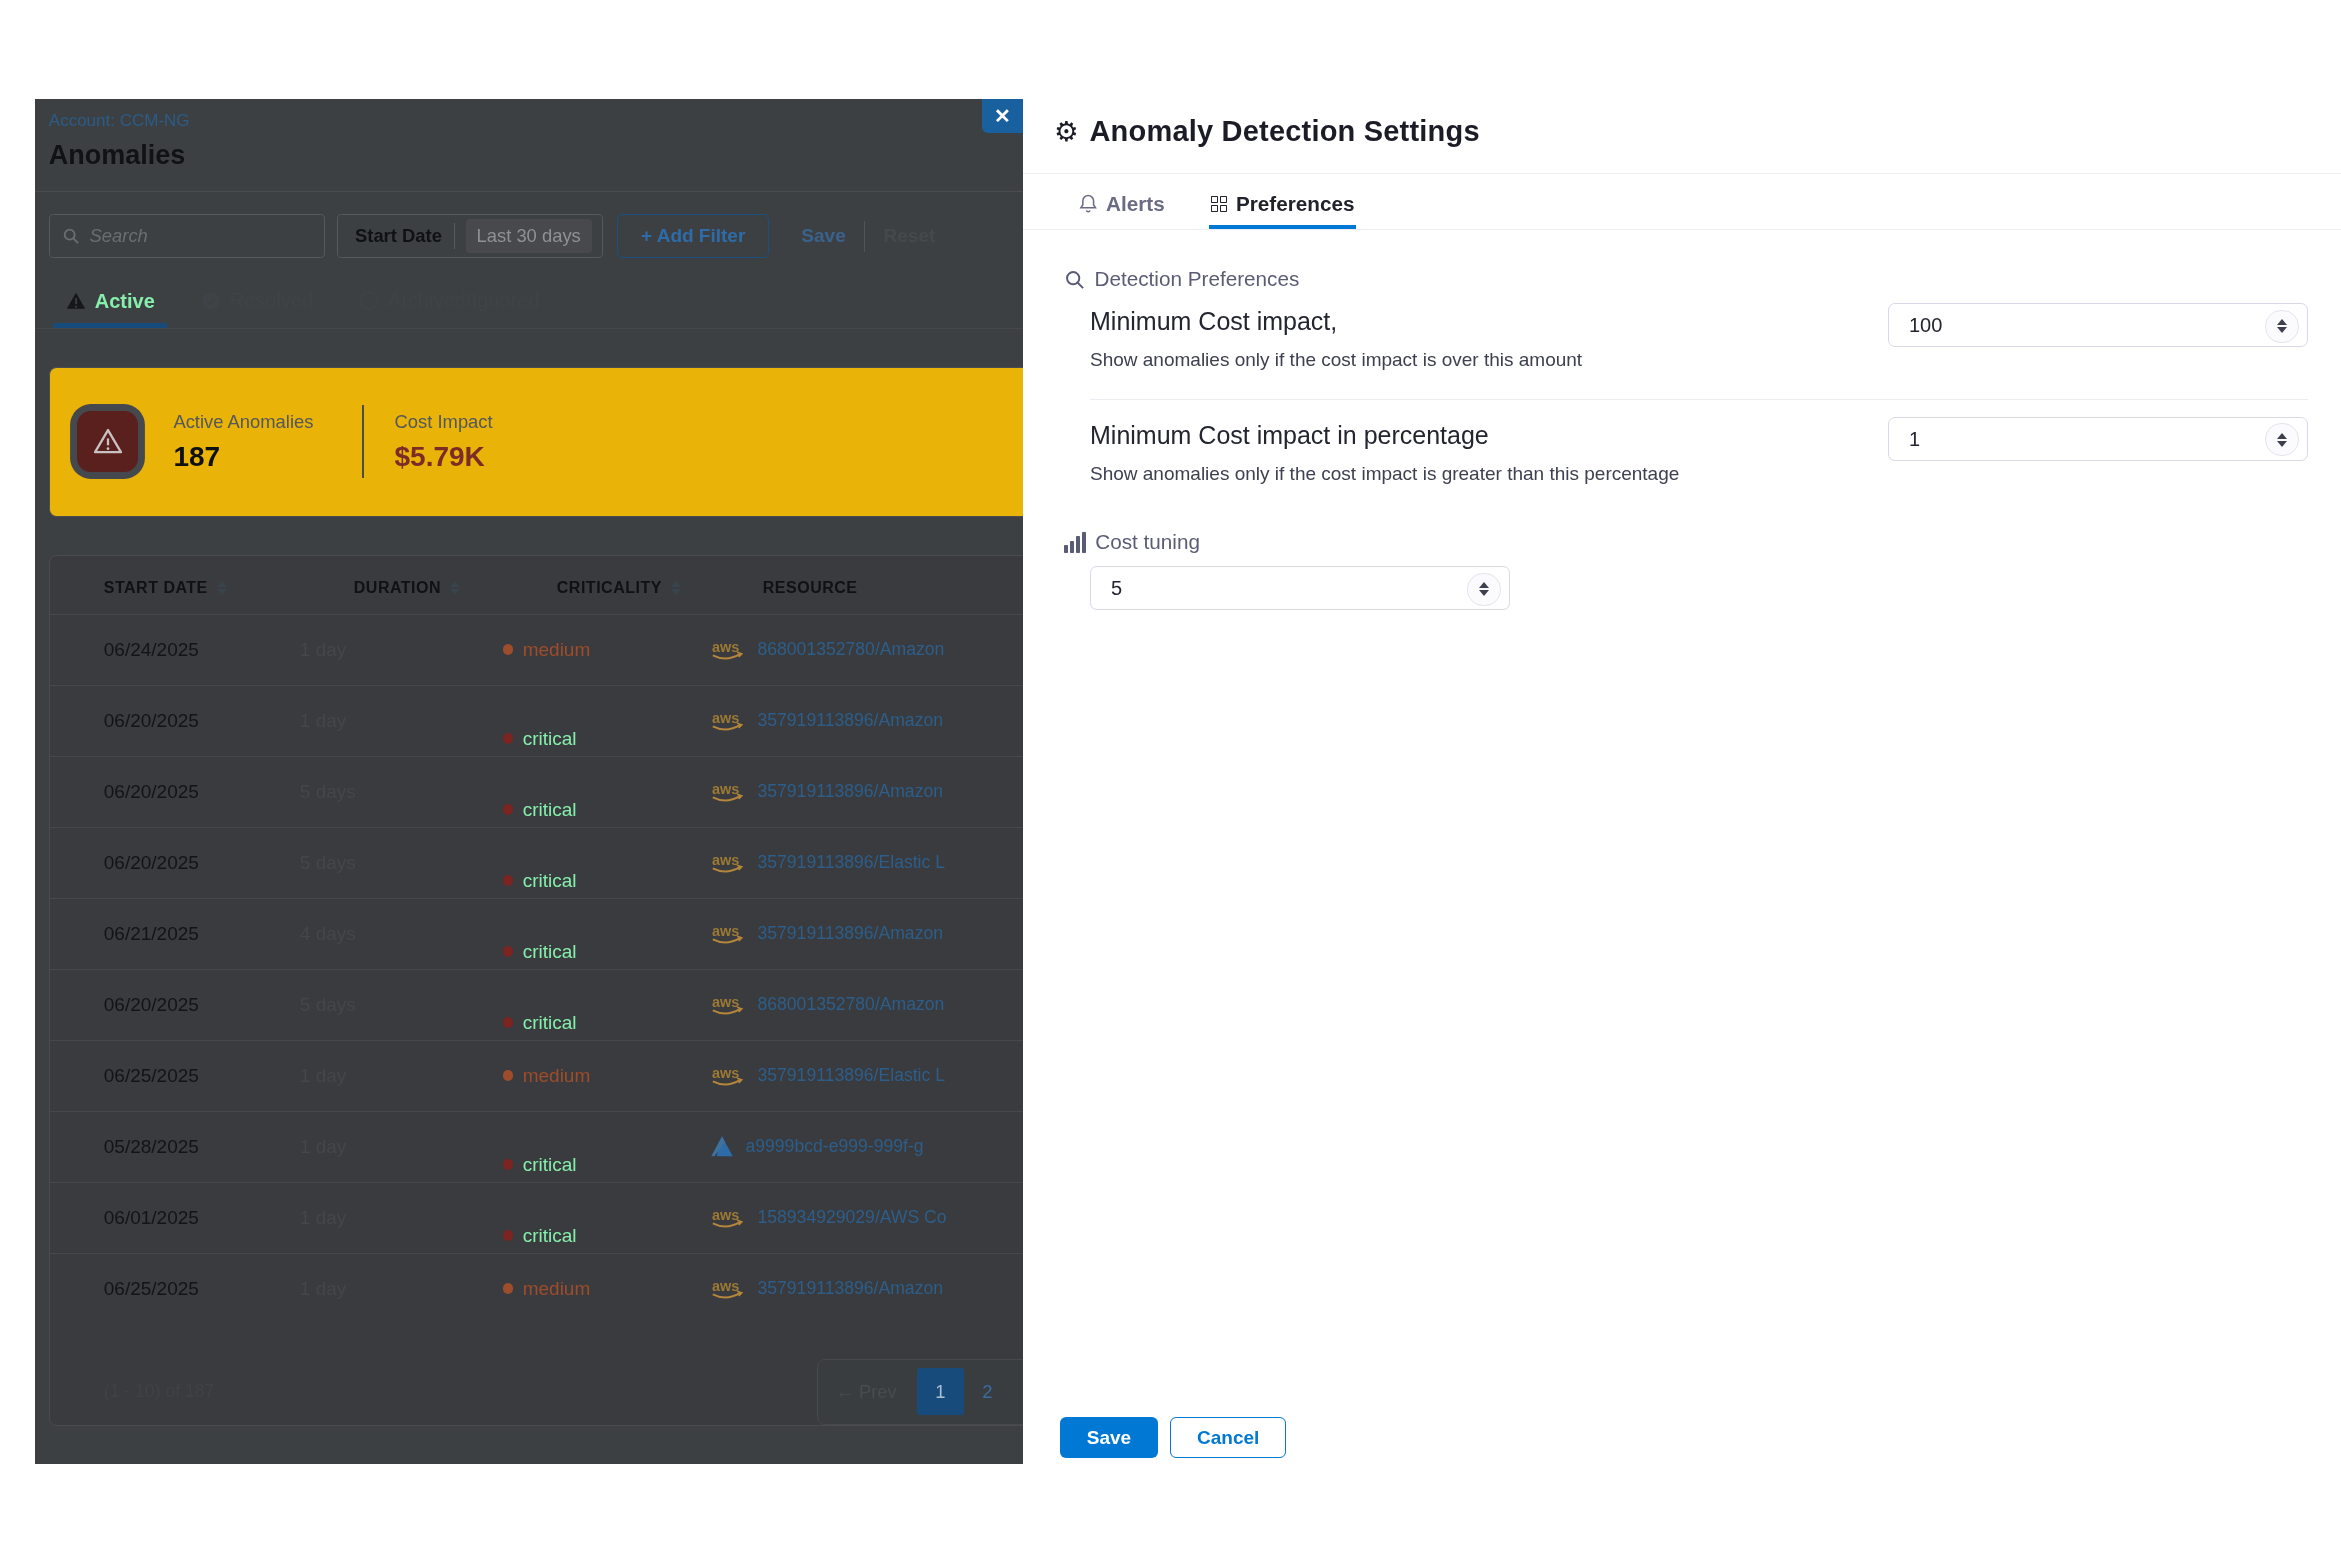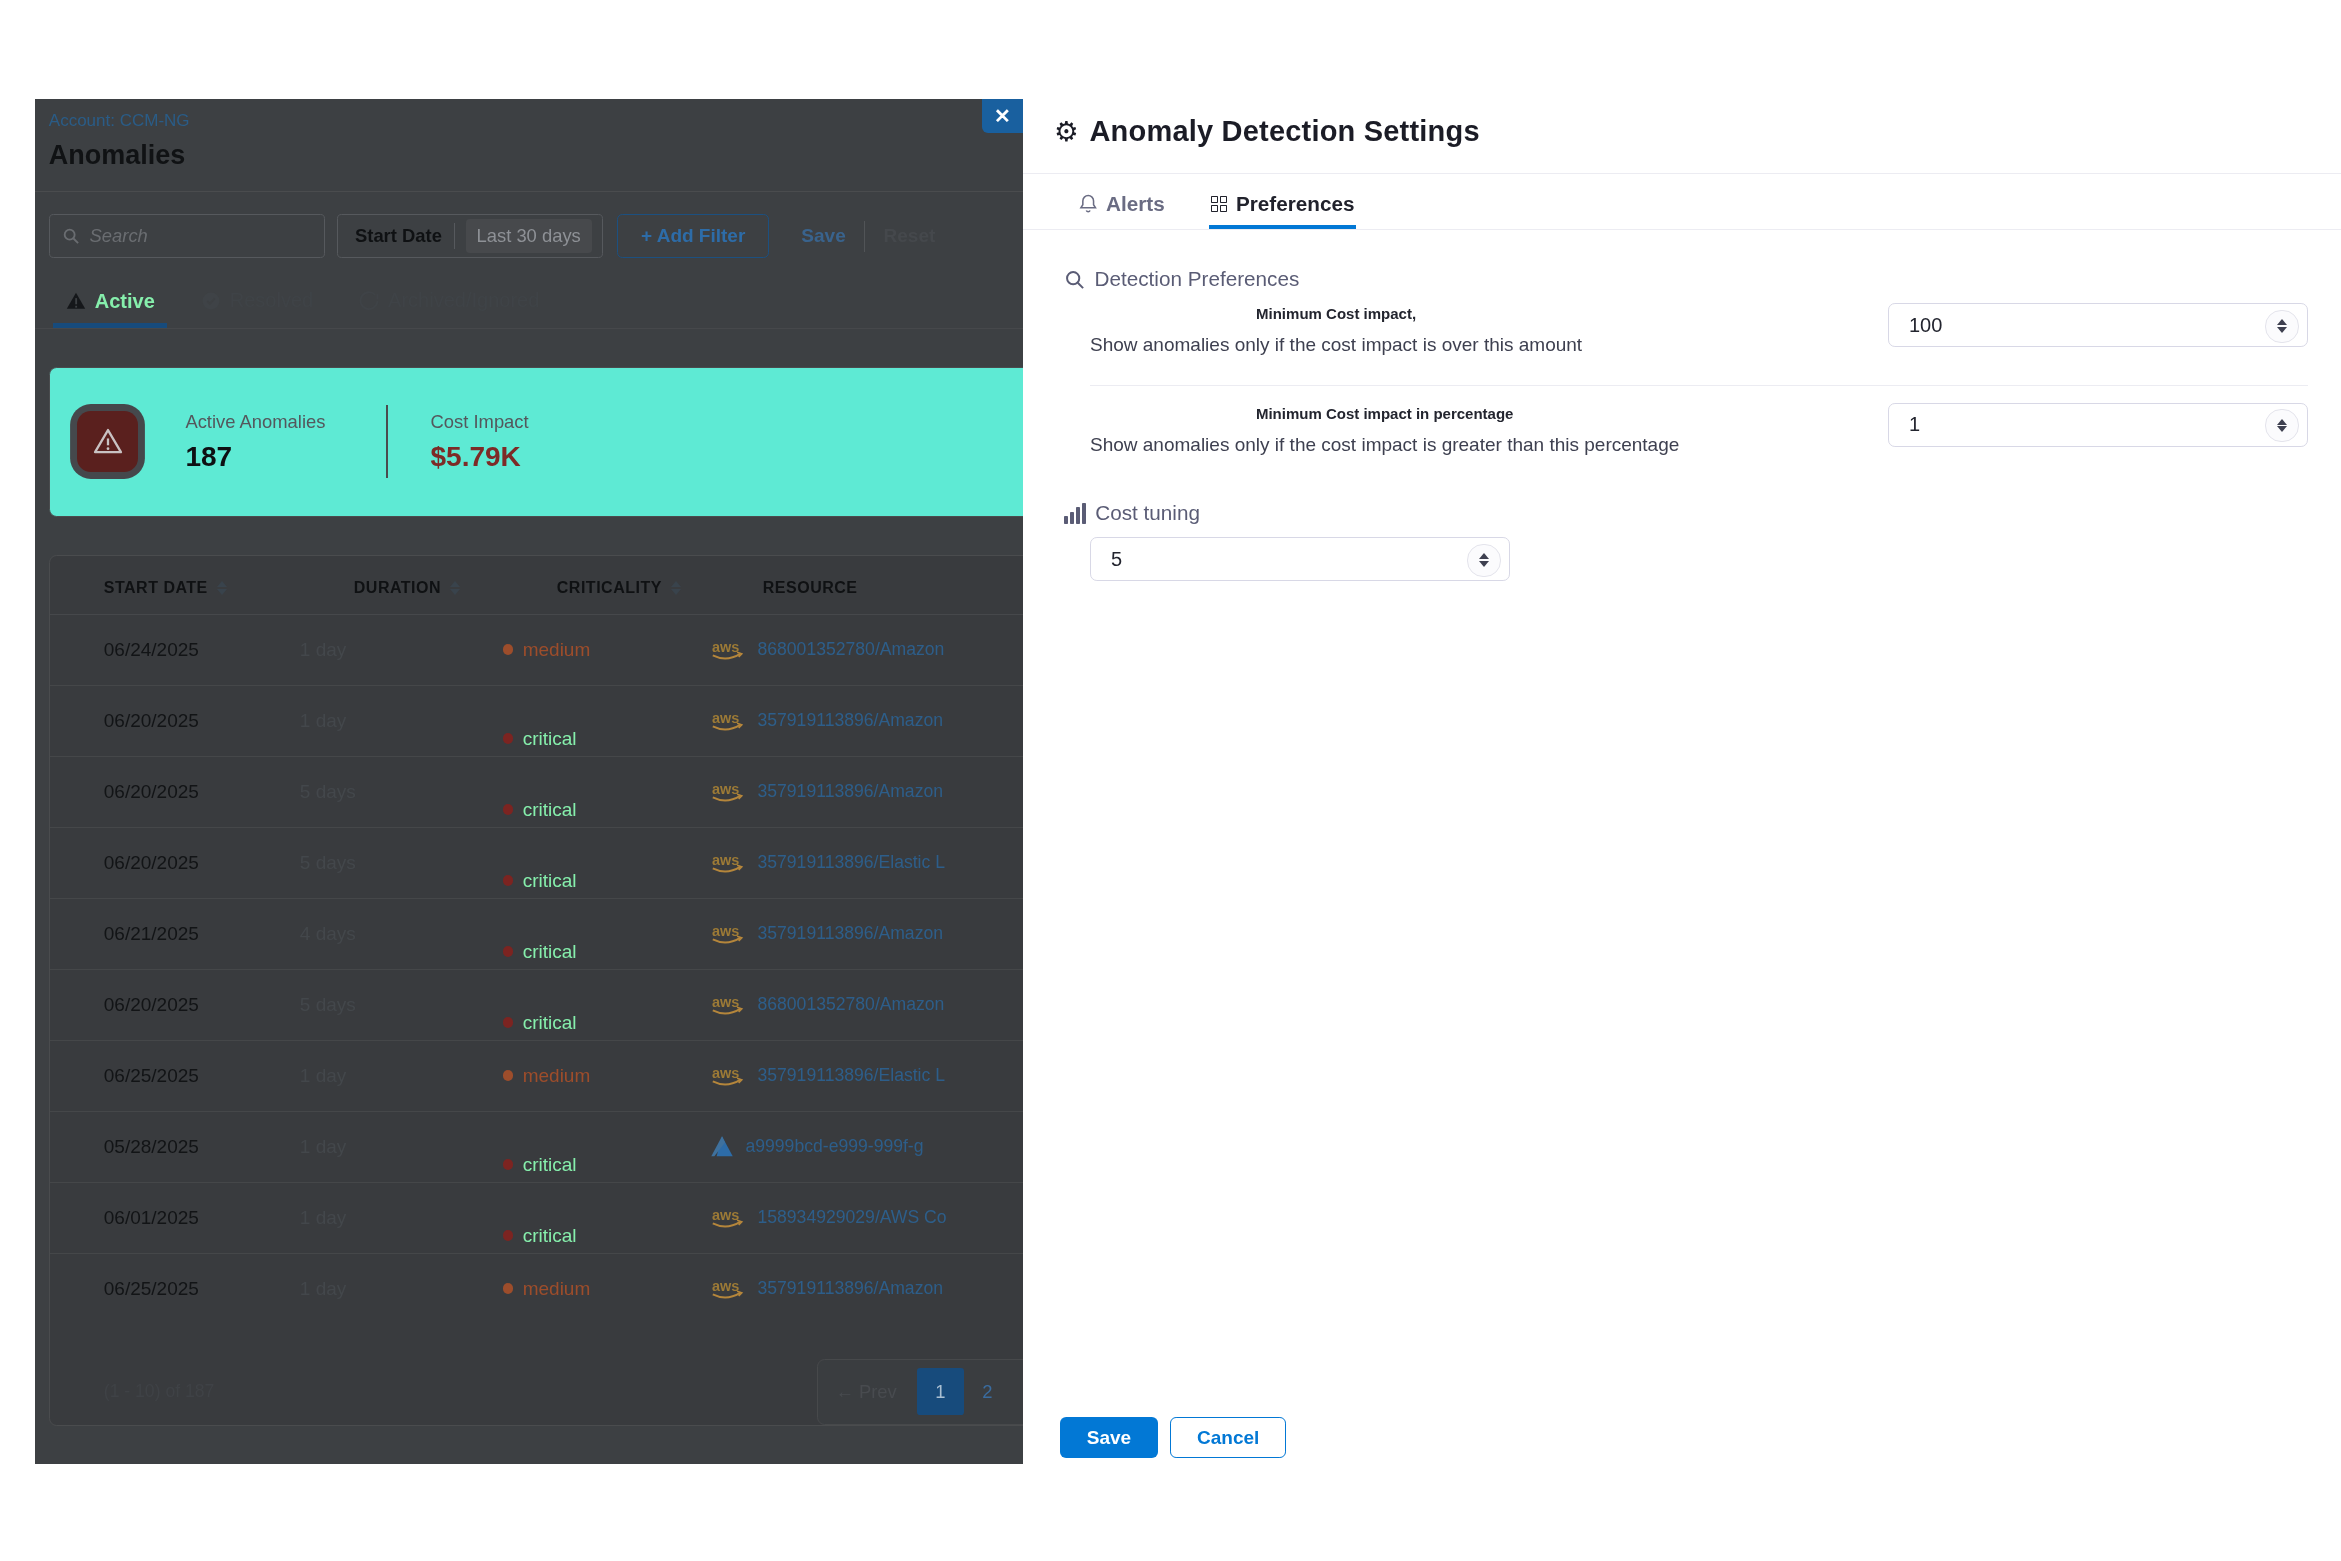--- a/index.html
+++ b/index.html
@@ -29,23 +29,23 @@
   .flt-save{margin-left:32px;font-size:19px;font-weight:bold;color:#39638d;}
   .flt-vsep{width:1.1px;height:31px;background:#515457;margin:0 18.4px;}
   .flt-reset{font-size:19px;font-weight:bold;color:#45484c;}
 
   .tabs-row{display:flex;align-items:flex-end;margin:31px 0 0 -13.8px;padding-left:18.4px;
             border-bottom:1.1px solid #46484b;}
   .tab{display:flex;align-items:center;gap:9.2px;padding:0 12.2px 15.3px 12.2px;font-size:20px;color:#3f4347;}
   .tab.active{color:#86efac;font-weight:bold;border-bottom:5.4px solid #174b7c;padding-bottom:10px;}
   .tab + .tab{margin-left:21.4px;}
 
-  .stat-card{margin-top:38px;margin-right:-23px;height:150px;background:#5eead4;
+  .stat-card{margin-top:38px;margin-right:-23px;height:150px;background:#eab308;
              border:1.1px solid #4a4c4e;border-radius:7.7px;box-sizing:border-box;
-             display:flex;align-items:center;padding-left:27.6px;gap:12px;}
+             display:flex;align-items:center;padding-left:27.6px;}
   .warn-tile{width:61px;height:61px;border-radius:13.8px;background:#5a201e;
              box-shadow:0 0 0 6.9px #45484c;display:flex;align-items:center;justify-content:center;}
   .stat-block{margin-left:35px;}
   .stat-label{font-size:18.4px;color:#54575c;}
   .stat-value{font-size:28px;font-weight:bold;color:#0e1013;margin-top:7.7px;}
   .stat-value.red{color:#7d2b27;}
   .stat-vsep{width:1.1px;height:73px;background:#4a4c4e;margin-left:49px;}
   .stat-block.cost{margin-left:31px;}
 
   .table-card{margin-top:38px;margin-right:-23px;background:#393b3e;border:1.1px solid #4a4c4e;
@@ -94,21 +94,21 @@
   .dtabs{display:flex;align-items:flex-end;padding-left:54px;border-bottom:1.5px solid #ececf2;margin-top:1px;}
   .dtab{display:flex;align-items:center;gap:9.2px;font-size:20.7px;color:#6a6c83;font-weight:bold;
         padding:17px 1.5px 13.8px 1.5px;}
   .dtab.active{color:#21222c;border-bottom:4.6px solid #0278d5;padding-bottom:9.2px;}
   .dtab + .dtab{margin-left:43px;}
 
   .d-content{padding:0 34px 0 41px;}
   .sec-head{display:flex;align-items:center;gap:9.2px;margin-top:37px;font-size:20.7px;color:#5a5c75;}
   .field-row{display:flex;justify-content:space-between;align-items:flex-start;margin-top:12.2px;}
   .field-text{max-width:765px;}
-  .f-label{font-size:15px;font-weight:bold;color:#23252f;line-height:1.45;text-align:center;}
+  .f-label{font-size:25px;font-weight:normal;color:#23252f;line-height:1.45;}
   .f-desc{font-size:19px;color:#3e4050;line-height:1.45;margin-top:6.1px;}
   .field-div{border:none;border-top:1.1px solid #ececf2;margin:26px 0 17px 26px;}
   .indent{margin-left:26px;}
   .input-wrap{position:relative;width:420px;flex:none;}
   .num-input{width:420px;height:44px;box-sizing:border-box;border:1.2px solid #d8d8e6;border-radius:6.9px;
              font-family:"Liberation Sans",sans-serif;font-size:20px;color:#23252f;padding:0 54px 0 20px;
              outline:none;background:#fff;}
   .stepper{position:absolute;right:9.2px;top:6.1px;width:32px;height:31px;background:#fbfbfd;
            border:1.1px solid #e4e4ec;border-radius:16px;display:flex;flex-direction:column;
            align-items:center;justify-content:center;gap:1.5px;}

